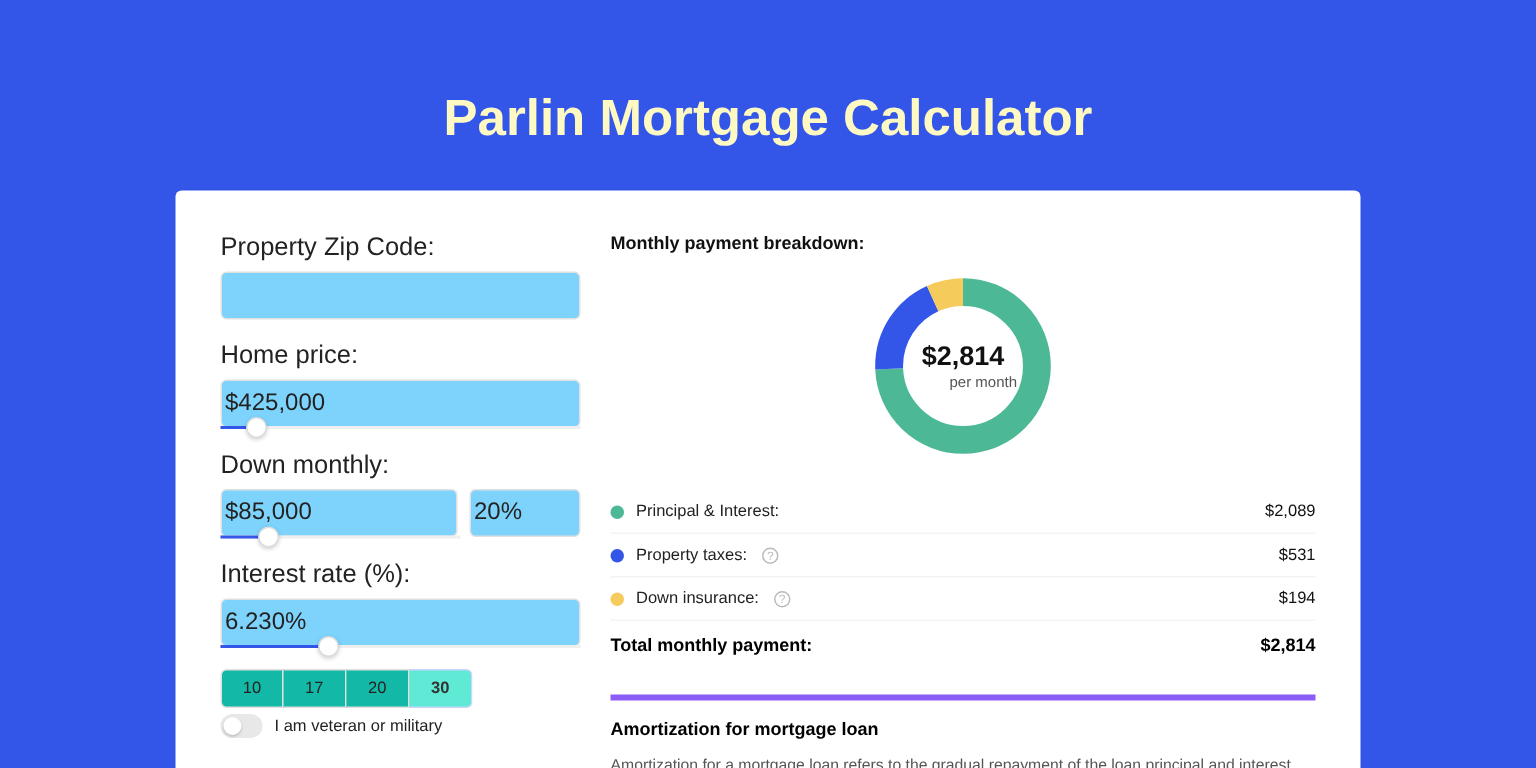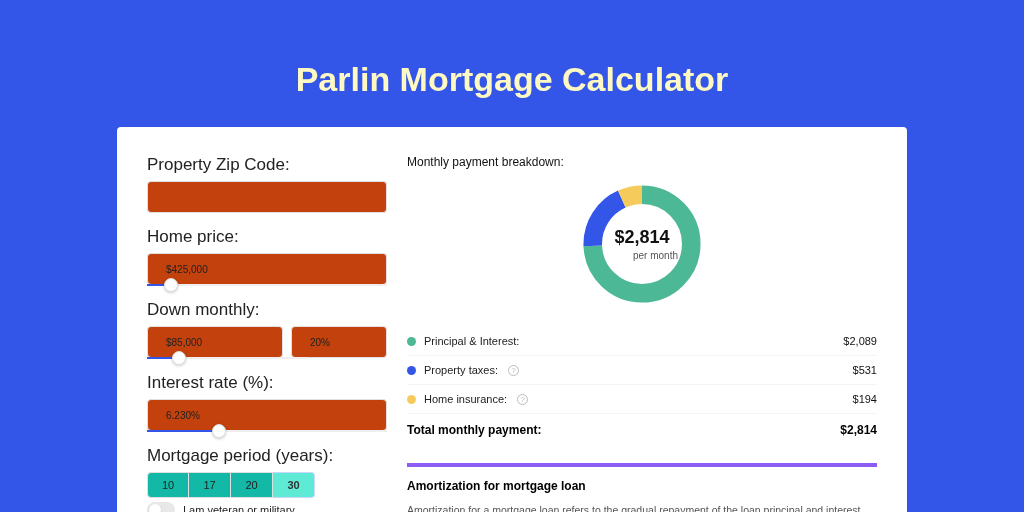--- a/index.html
+++ b/index.html
@@ -38,24 +38,24 @@
   .field-label {
     font-size: 17px;
     color: #222;
     margin-bottom: 6px;
   }
   .text-input {
     width: 100%;
     height: 32px;
     border: 1px solid #E0E0E0;
     border-radius: 4px;
-    padding: 0 18px;
-    font-size: 10px;
+    padding: 0 2px;
+    font-size: 16px;
     color: #222;
-    background:#c2410c;
+    background:#7dd3fc;
   }
   .field-group { margin-bottom: 14px; position: relative; }
   .slider-track {
     position: relative;
     height: 2px;
     background: #efefef;
     margin-top: -1px;
   }
   .slider-fill {
     position: absolute;
@@ -66,21 +66,21 @@
     position: absolute;
     top: -6px;
     width: 14px; height: 14px;
     background: #fff;
     border: 1px solid #ddd;
     border-radius: 50%;
     box-shadow: 0 1px 3px rgba(0,0,0,0.2);
   }
   .dp-row { display: flex; gap: 8px; }
   .dp-row .text-input:first-child { flex: 1; }
-  .dp-row .text-input:last-child { width: 96px; }
+  .dp-row .text-input:last-child { width: 74px; }
   .period-row { display: flex; gap: 0; }
   .period-btn {
     width: 42px; height: 26px;
     border: 1px solid #E0E0E0;
     background: #14b8a6;
     font-size: 11px;
     color: #222;
     cursor: pointer;
     display:flex;align-items:center;justify-content:center;
   }
@@ -91,21 +91,21 @@
   .toggle-row { display:flex; align-items:center; gap:8px; }
   .toggle {
     width: 28px; height: 16px; background:#E8E8E8; border-radius:10px; position:relative;
   }
   .toggle::after{
     content:""; position:absolute; left:2px; top:2px; width:12px; height:12px;
     background:#fff; border-radius:50%; box-shadow:0 1px 2px rgba(0,0,0,0.2);
   }
   .toggle-label{ font-size:11px; color:#222;}
   .section-title{
-    font-size:12px; font-weight:400; color:#111; margin-bottom:10px;
+    font-size:12px; font-weight:700; color:#111; margin-bottom:10px;
   }
   .donut-wrap{ display:flex; justify-content:center; margin:8px 0 18px 0;}
   .donut{ position:relative; width:130px; height:130px;}
   .donut svg{ width:130px; height:130px; transform: rotate(-90deg);}
   .donut-center{
     position:absolute; inset:0; display:flex; flex-direction:column;
     align-items:center; justify-content:center;
   }
   .donut-amount{ font-size:18px; font-weight:700; color:#111;}
   .donut-sub{ font-size:10px; color:#555; margin-top:2px;padding-left:27px;}
@@ -166,21 +166,20 @@
     <div class="field-group">
       <div class="field-label">Interest rate (%):</div>
       <input class="text-input" value="6.230%" style="">
       <div class="slider-track">
         <div class="slider-fill" id="ir-fill" style="width: 30%;"></div>
         <div class="slider-thumb" id="ir-thumb" style="left: calc(30% - 7px);"></div>
       </div>
     </div>
 
     <div class="field-group" style="margin-bottom:4px">
-      <div class="field-label">Mortgage period (years):</div>
       <div class="period-row" id="period-row">
           <div class="period-btn">10</div>
           <div class="period-btn">17</div>
           <div class="period-btn">20</div>
           <div class="period-btn active">30</div>
         </div>
     </div>
 
     <div class="toggle-row">
       <div class="toggle"></div>
@@ -217,21 +216,21 @@
           <div class="legend-left">
             <span class="dot" style="background: rgb(52, 86, 232);"></span>
             <span>Property taxes:</span>
             <span class="info-icon">?</span>
           </div>
           <div class="legend-val">$531</div>
         </div>
         <div class="legend-row">
           <div class="legend-left">
             <span class="dot" style="background: rgb(245, 204, 91);"></span>
-            <span>Home insurance:</span>
+            <span>Down insurance:</span>
             <span class="info-icon">?</span>
           </div>
           <div class="legend-val">$194</div>
         </div>
       </div>
 
     <div class="total-row">
       <span>Total monthly payment:</span>
       <span>$2,814</span>
     </div>

